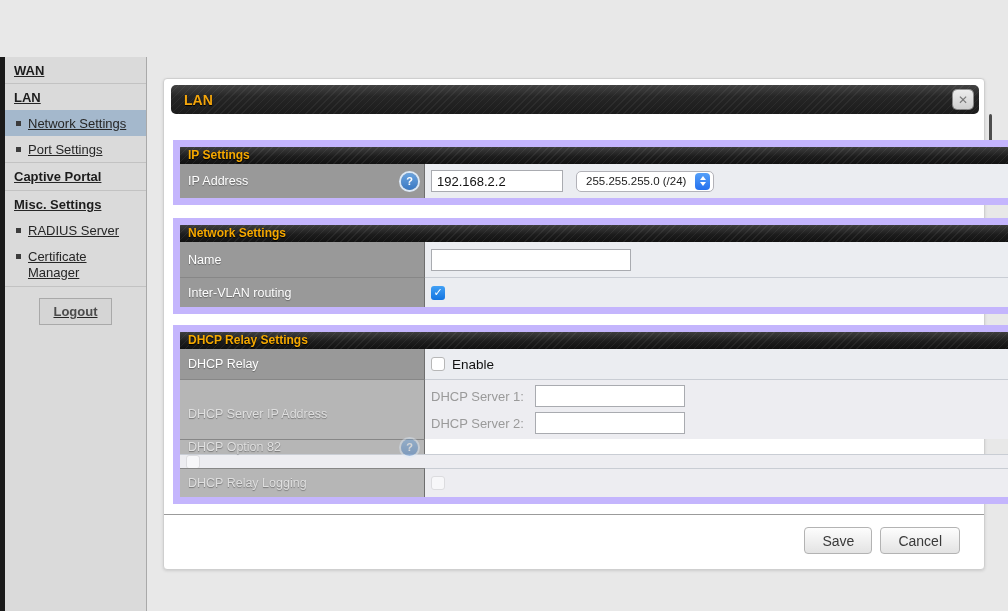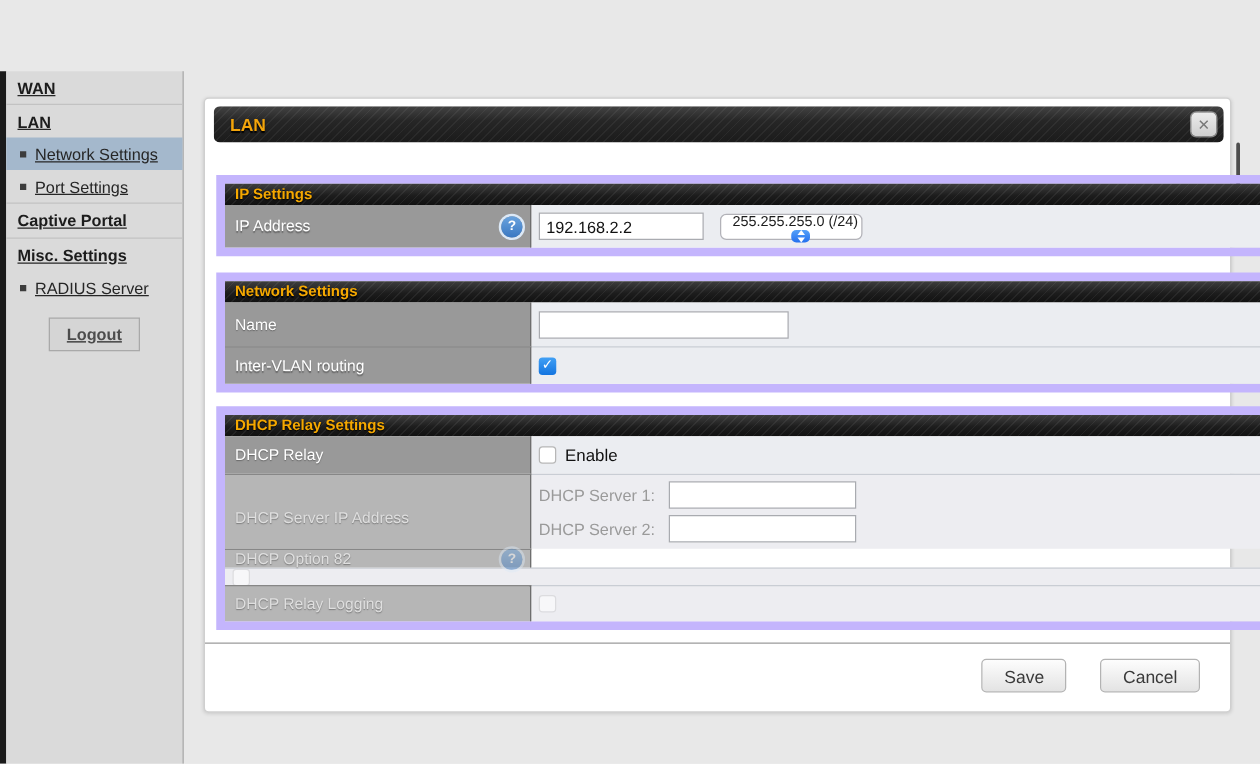--- a/index.html
+++ b/index.html
@@ -115,21 +115,21 @@
     height:22px; border:1px solid #a9abb0; background:#fff; font-family:inherit;
     font-size:13px; color:#111; padding:0 5px; outline:none;
   }
   .ip-input { width:132px; }
   .name-input { width:200px; height:20px; }
   .dhcp-input { width:150px; height:20px; border-color:#c9c9c9; }
 
   .mac-select {
     margin-left:13px; height:21px; background:#fff; border:1px solid #b2b2b8; border-radius:5px;
     display:inline-flex; align-items:center; padding:0 3px 0 9px; cursor:pointer;
-    font-size:11.5px; color:#1c1c1c;flex-direction:column;
+    font-size:11.5px; color:#1c1c1c;
   }
   .stepper {
     width:15px; height:17px; margin-left:9px; border-radius:4px;
     background:linear-gradient(180deg,#55a0f8 0%,#2470ef 100%);
     display:flex; flex-direction:column; align-items:center; justify-content:center;
   }
   .stepper .tri-up { width:0; height:0; border-left:3px solid transparent; border-right:3px solid transparent; border-bottom:4px solid #fff; margin-bottom:2px; }
   .stepper .tri-dn { width:0; height:0; border-left:3px solid transparent; border-right:3px solid transparent; border-top:4px solid #fff; }
 
   .cbx { width:14px; height:14px; border-radius:3px; flex:0 0 auto; cursor:pointer; }
@@ -138,21 +138,21 @@
     display:flex; align-items:center; justify-content:center; line-height:1;
   }
   .cbx.empty { background:#fff; border:1px solid #b7b7b7; }
   .cbx.disabled { background:#f7f7f9; border:1px solid #dcdcdf; cursor:default; }
   .enable-lab { margin-left:7px; font-size:13.5px; color:#111; }
 
   .dhcp-line { display:flex; align-items:center; height:27px; }
   .dhcp-lab { width:104px; color:#9a9a9a; font-size:13px; }
 
   .footer-rule { position:absolute; left:0; right:0; top:435px; border-top:1px solid #9b9b9b; }
-  .footer-btns { position:absolute; right:24px; top:448px; display:flex; gap:27px; }
+  .footer-btns { position:absolute; right:24px; top:448px; display:flex; gap:8px; }
   .fbtn {
     height:27px; padding:0 17px; border:1px solid #b3b3b3; border-radius:4px;
     background:linear-gradient(180deg,#fdfdfd,#e3e3e3);
     font-family:inherit; font-size:14px; color:#3a3a3a; cursor:pointer;
   }
 
   
   .h-ip { height:34px; } .h-name { height:35px; } .h-vlan { height:30px; }
   .h-relay { height:30px; } .h-srv { height:60px; } .h-o82 { height:29px;flex-direction:column; } .h-log { height:29px; }
 </style>
@@ -173,20 +173,24 @@
     </div>
     <div class="sb-row sb-sep" style="height:27px">
       <span class="bullet"></span>
       <span>Port Settings</span>
     </div>
     <div class="sb-row sb-head sb-sep" style="height:28px">Captive Portal</div>
     <div class="sb-row sb-head" style="height:27px">Misc. Settings</div>
     <div class="sb-row" style="height:25px">
       <span class="bullet"></span>
       <span>RADIUS Server</span>
+    </div>
+    <div class="sb-row sb-twoline sb-sep" style="height:44px">
+      <span class="bullet"></span>
+      <span style="width:100px">Certificate Manager</span>
     </div>
     <div class="logout-wrap">
       <button class="logout-btn">Logout</button>
     </div>
   </div>
 
   <div class="content">
     <div class="scroll-thumb"></div>
 
     <div class="panel">

